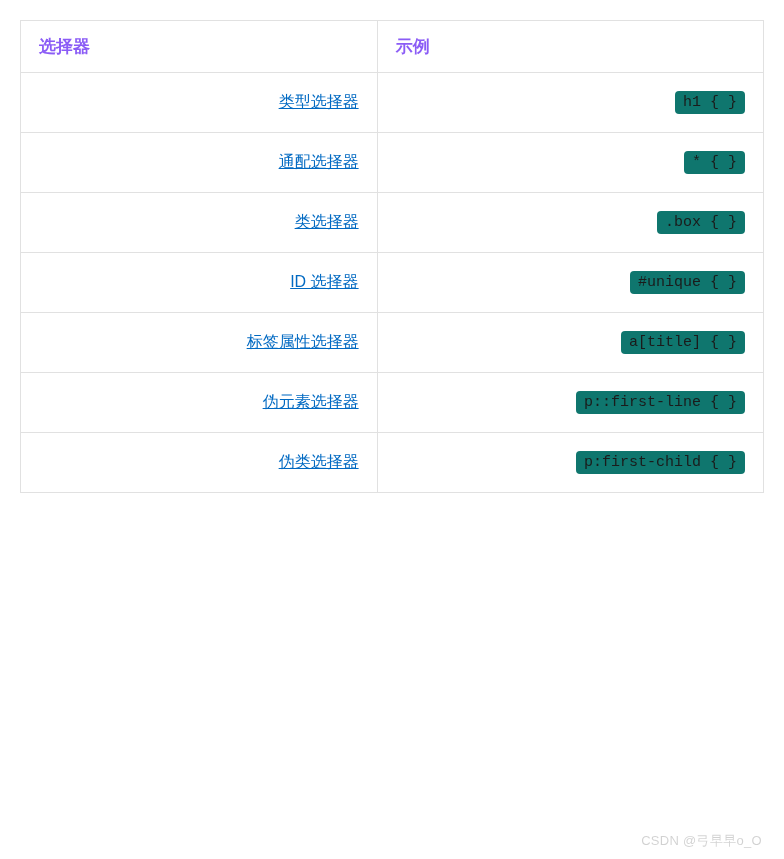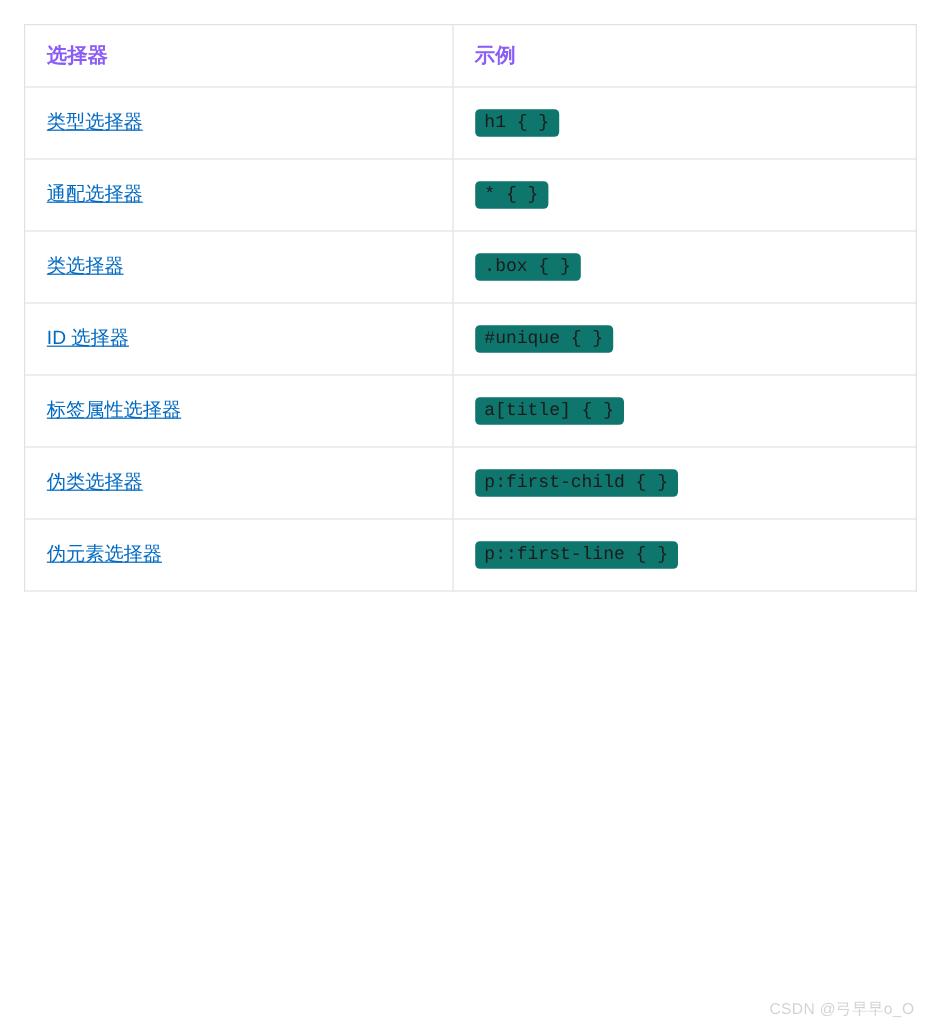--- a/index.html
+++ b/index.html
@@ -22,20 +22,21 @@
     th {
       padding: 14px 18px;
       font-weight: 700;
       font-size: 17px;
       color: #8b5cf6;
       background: #fff;
     }
     td {
       padding: 18px 18px;
       font-size: 16px;
+      text-align: right;
     }
     td.selector-cell {
       width: 48%;
     }
     a.selector-link {
       color: #0069c2;
       text-decoration: underline;
       font-weight: 400;
     }
     code.example {
@@ -85,23 +86,23 @@
     </tr>
     <tr>
       <td class="selector-cell"><a class="selector-link" href="#">ID 选择器</a></td>
       <td><code class="example">#unique { }</code></td>
     </tr>
     <tr>
       <td class="selector-cell"><a class="selector-link" href="#">标签属性选择器</a></td>
       <td><code class="example">a[title] { }</code></td>
     </tr>
     <tr>
+      <td class="selector-cell"><a class="selector-link" href="#">伪元素选择器</a></td>
+      <td><code class="example">p::first-line { }</code></td>
+    </tr>
+    <tr>
       <td class="selector-cell"><a class="selector-link" href="#">伪类选择器</a></td>
       <td><code class="example">p:first-child { }</code></td>
-    </tr>
-    <tr>
-      <td class="selector-cell"><a class="selector-link" href="#">伪元素选择器</a></td>
-      <td><code class="example">p::first-line { }</code></td>
     </tr>
   </tbody>
 </table>
 
 <div class="watermark">CSDN @弓早早o_O</div>
 
 </body></html>

